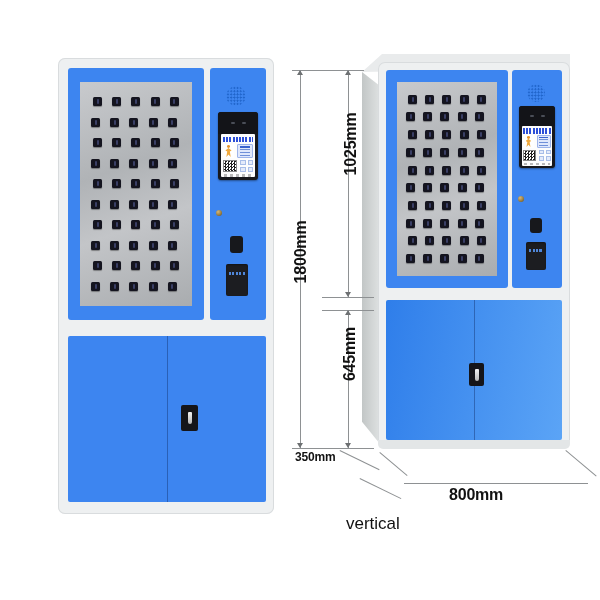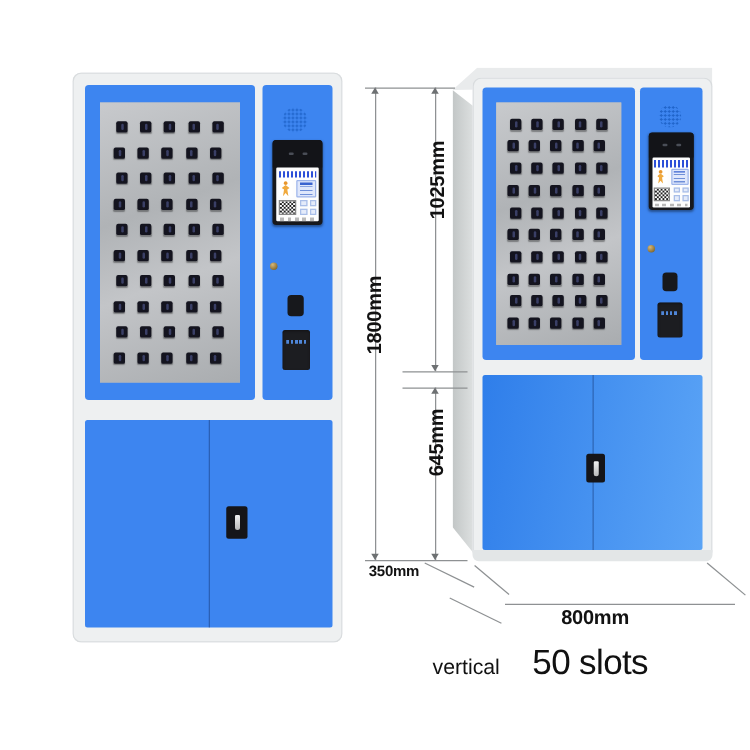--- a/index.html
+++ b/index.html
@@ -593,16 +593,15 @@
     <div class="dim-label" style="left:295px; top:450px; font-size:12px;">350mm</div>
 
     <div class="dim-line h" style="left:404px; top:483px; width:184px;"></div>
     <div class="dim-diag" style="left:380px; top:452px; width:36px; transform:rotate(40deg);"></div>
     <div class="dim-diag" style="left:566px; top:450px; width:40px; transform:rotate(40deg);"></div>
     <div class="dim-label" style="left:449px; top:486px; font-size:16px;">800mm</div>
   </div>
 
   <div class="caption-wrap" style="left:346px; top:514px;">
     <span class="cap-small">vertical</span>
-    <span class="cap-big">50 slots</span>
   </div>
 
 </div>
 
 </body></html>

